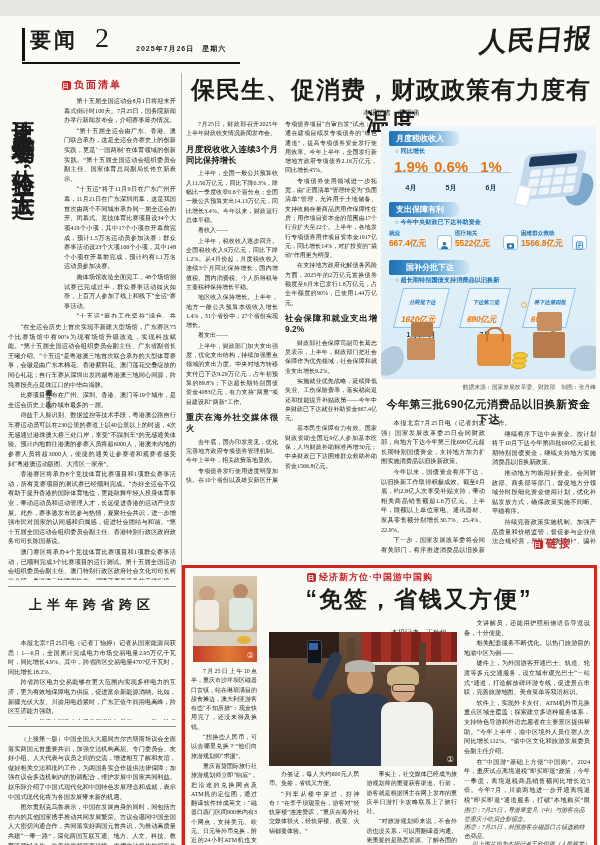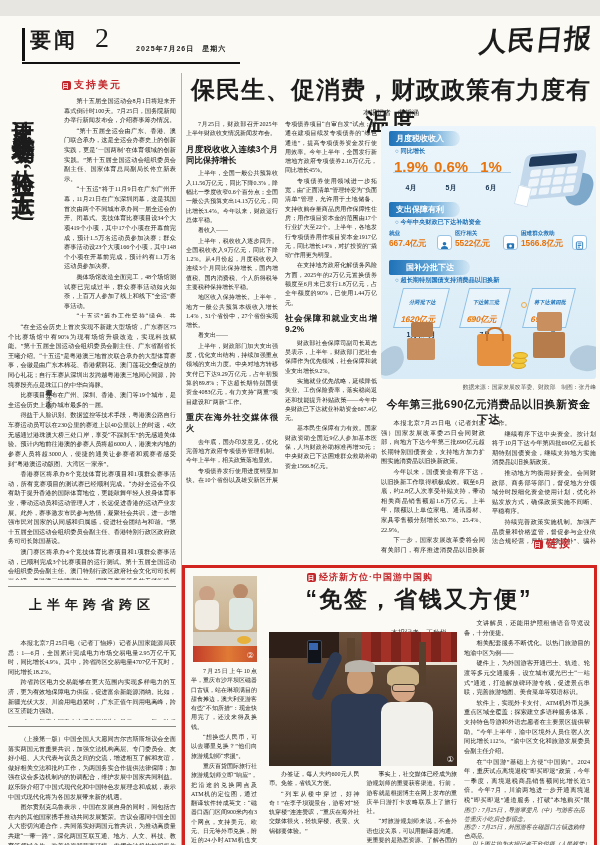--- a/index.html
+++ b/index.html
@@ -118,21 +118,21 @@
 
   <div class="abs hdr-bracket"></div>
   <div class="abs sec-name">要闻</div>
   <div class="abs page-num">2</div>
   <div class="abs hdr-date sans">2025年7月26日　星期六</div>
   <div class="abs hdr-underline"></div>
   <div class="abs masthead">人民日报</div>
   <div class="abs vrule"></div>
 
   <div class="abs auth-label redlabel">
-    <span class="rlogo">日</span><span>支持美元</span>
+    <span class="rlogo">日</span><span>负面清单</span>
   </div>
   <div class="abs vtitle">让更多人走进赛场、体验“十五运”</div>
   <div class="abs vbyline">本报记者　李　硕</div>
   <div class="abs auth-col small">
       <p>第十五届全国运动会8月1日将迎来开幕式倒计时100天。7月25日，国务院新闻办举行新闻发布会，介绍赛事筹办情况。</p>
       <p>“第十五届全运会由广东、香港、澳门联合承办，这是全运会办赛史上的创新实践，更是‘一国两制’在体育领域的创新实践。”第十五届全国运动会组织委员会副主任、国家体育总局副局长佟立新表示。</p>
       <p>“十五运”将于11月9日在广东广州开幕，11月21日在广东深圳闭幕，这是我国首次由两个不同城市承办同一届全运会的开、闭幕式。竞技体育比赛项目设34个大项419个小项，其中17个小项在开幕前完成，预计1.5万名运动员参加决赛；群众赛事活动设23个大项166个小项，其中148个小项在开幕前完成，预计约有1.1万名运动员参加决赛。</p>
       <p>奥体场馆改造全面完工，48个场馆测试赛已完成过半，群众赛事活动如火如荼，上百万人参加了线上和线下“全运”赛事活动。</p>
       <p>“十五运”筹办工作坚持“绿色、共享、开放、廉洁”的办赛理念和“简约、安全、精彩”的办赛要求。</p>
     </div>

